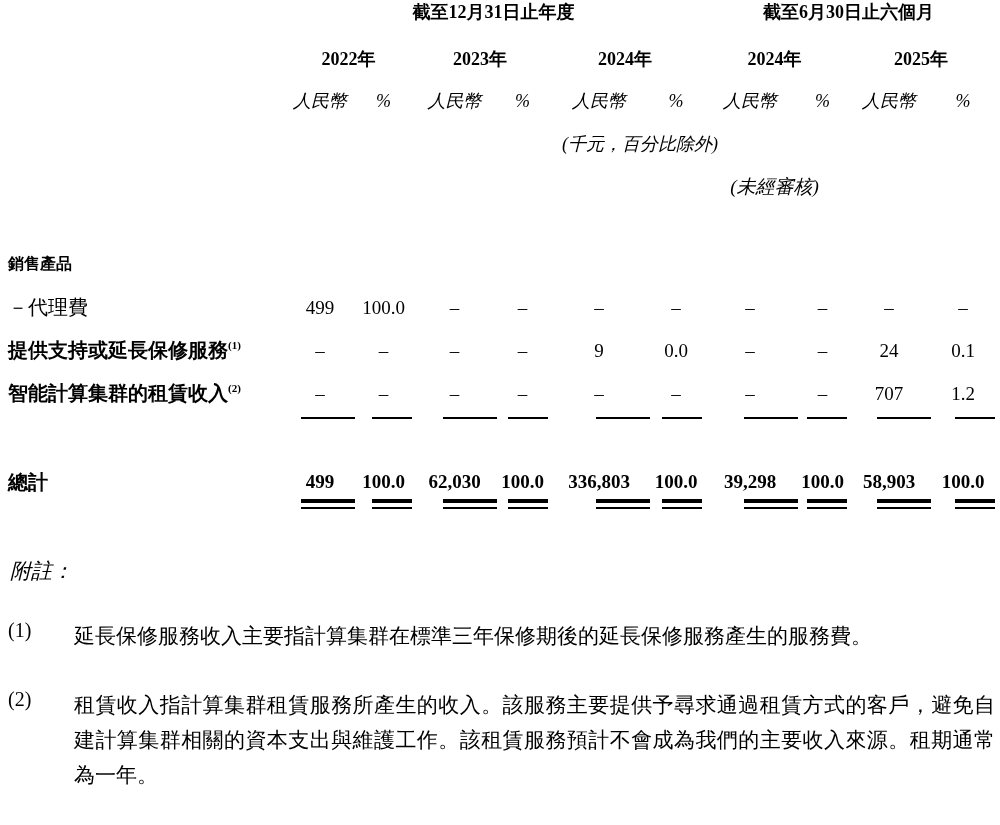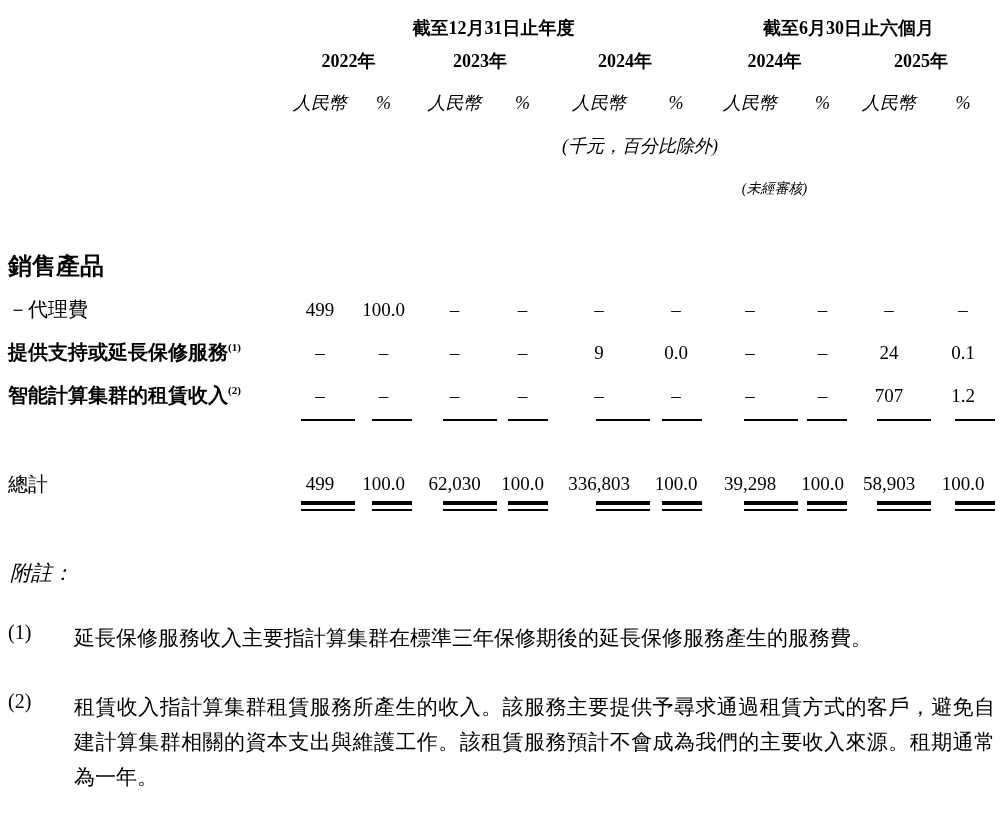--- a/index.html
+++ b/index.html
@@ -17,32 +17,32 @@
     table-layout: fixed;
   }
   td { vertical-align: middle; overflow: visible; white-space: nowrap; }
 
   .c  { text-align: center; }
   .r  { text-align: center; }
   .l  { text-align: left; }
   .b  { font-weight: bold; }
   .i  { font-style: italic; }
 
-  tr.r-group  td { height: 38px; font-size: 18px; vertical-align: top; padding-top: 16px; }
+  tr.r-group  td { height: 38px; font-size: 18px; vertical-align: top; padding-top: 0; }
   tr.r-years  td { height: 42px; font-size: 18px; }
   tr.r-sub    td { height: 42px; font-size: 18px; }
   tr.r-unit   td { height: 44px; font-size: 18px; text-align: center; }
-  tr.r-unaud  td { height: 42px; font-size: 14px; }
+  tr.r-unaud  td { height: 42px; font-size: 19px; }
   tr.sp1      td { height: 34px; }
   tr.sp2      td { height: 36px; }
 
   tr.body-row td { height: 43px; font-size: 19px; }
   tr.body-row td.lbl { font-size: 20px; }
-  tr.head-row td { height: 44px; font-size: 24px; }
-  tr.total-row td { height: 34px; font-size: 19px; font-weight: normal; margin-top: 16px; }
+  tr.head-row td { height: 44px; font-size: 16px; }
+  tr.total-row td { height: 34px; font-size: 19px; font-weight: bold; margin-top: 16px; }
   tr.total-row td.lbl { font-size: 20px; }
 
   td.lbl sup { font-size: 11px; font-weight: bold; vertical-align: super; line-height: 0; }
 
   tr.rule-row td, tr.drule-row td { height: 14px; vertical-align: top; }
   tr.drule-row td { height: 16px; }
   .ln  { border-top: 2px solid #000; height: 0; margin-left: auto; margin-top: 2px; }
   .dln { border-top: 4px solid #000; border-bottom: 2px solid #000; height: 10px; margin-left: auto; }
   .wn { width: 54px; }  
   .wp { width: 40px; }  

